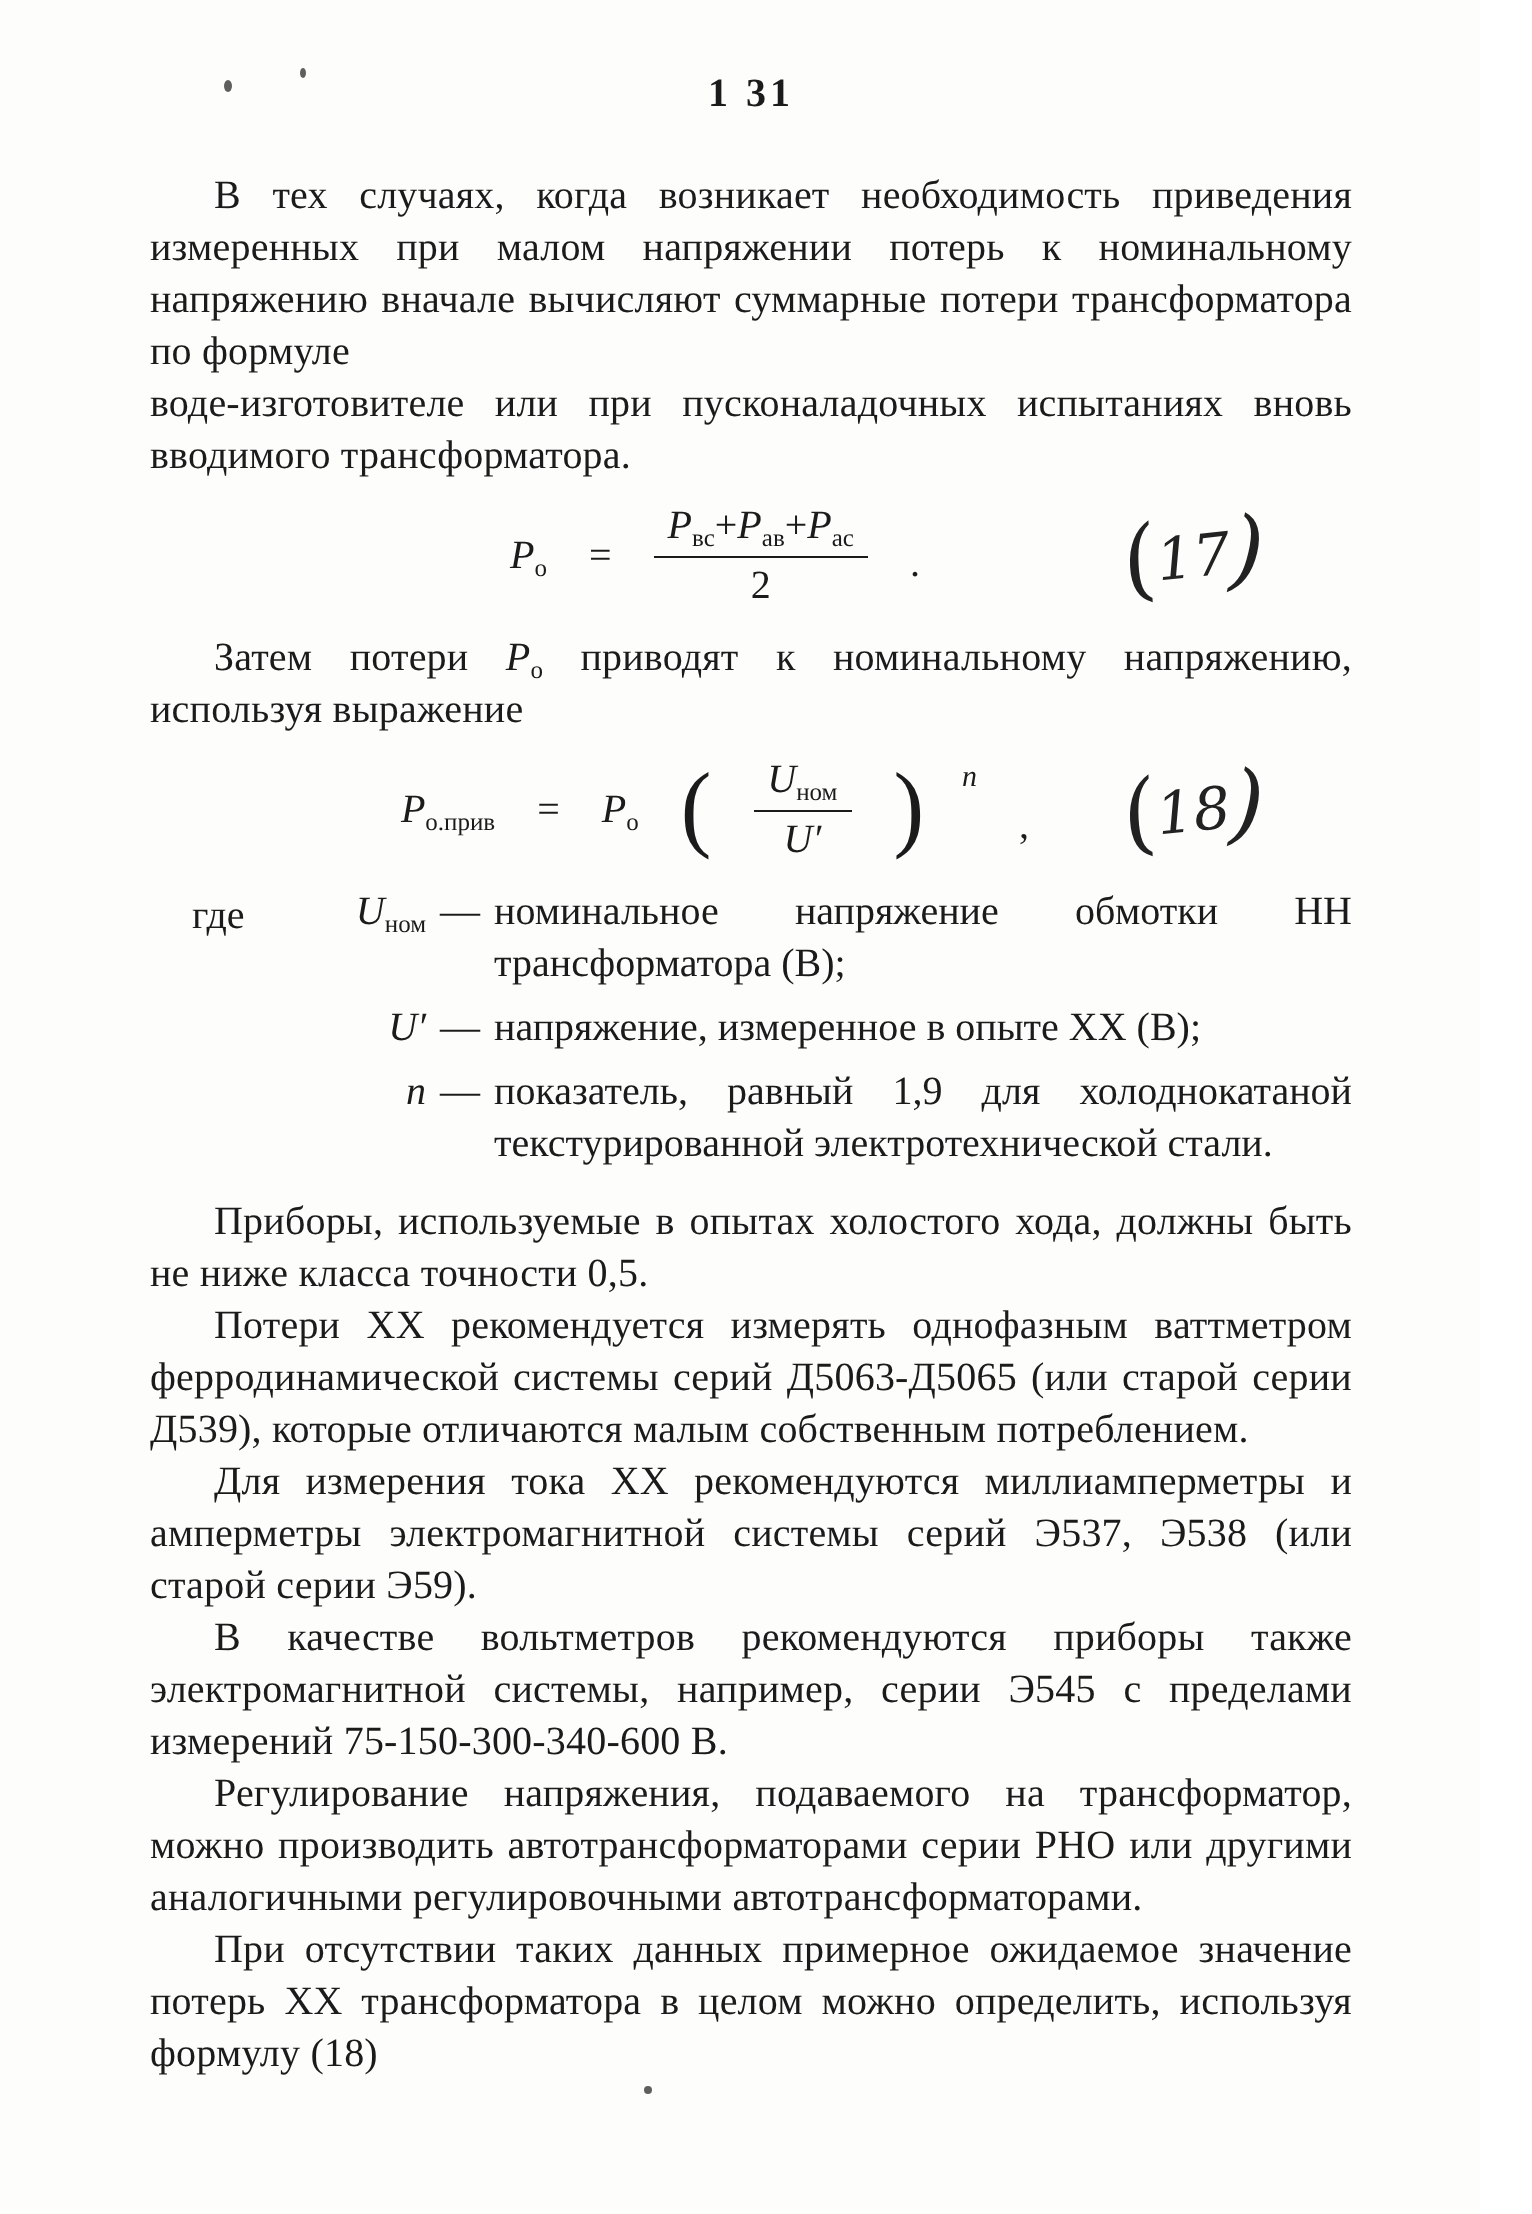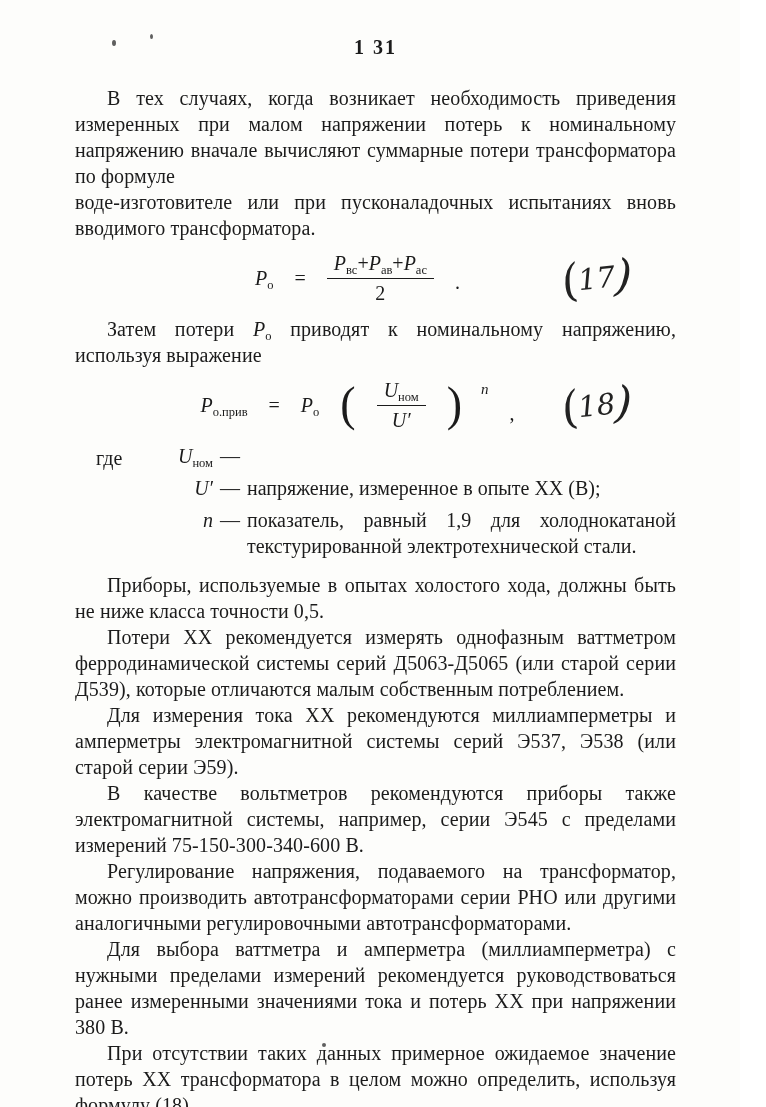--- a/index.html
+++ b/index.html
@@ -123,34 +123,34 @@
         <span class="digits">18</span>
         <span class="paren close">)</span>
       </span>
   </div>
 
   <div class="where">
     <span class="where-intro">где</span>
     <div class="where-item">
       <span class="where-term"><var>U</var><sub>ном</sub></span>
       <span class="where-dash">—</span>
+      <span class="where-def">номинальное напряжение обмотки НН трансформатора (В);</span>
     </div>
     <div class="where-item">
       <span class="where-term"><var>U′</var><sub></sub></span>
       <span class="where-dash">—</span>
       <span class="where-def">напряжение, измеренное в опыте ХХ (В);</span>
     </div>
     <div class="where-item">
       <span class="where-term"><var>n</var><sub></sub></span>
       <span class="where-dash">—</span>
       <span class="where-def">показатель, равный 1,9 для холоднокатаной текстурированной электротехнической стали.</span>
     </div>
   </div>
 
   <p class="body-par indent">Приборы, используемые в опытах холостого хода, должны быть не ниже класса точности 0,5.</p>
   <p class="body-par indent">Потери ХХ рекомендуется измерять однофазным ваттметром ферродинамической системы серий Д5063-Д5065 (или старой серии Д539), которые отличаются малым собственным потреблением.</p>
   <p class="body-par indent">Для измерения тока ХХ рекомендуются миллиамперметры и амперметры электромагнитной системы серий Э537, Э538 (или старой серии Э59).</p>
   <p class="body-par indent">В качестве вольтметров рекомендуются приборы также электромагнитной системы, например, серии Э545 с пределами измерений 75-150-300-340-600 В.</p>
   <p class="body-par indent">Регулирование напряжения, подаваемого на трансформатор, можно производить автотрансформаторами серии РНО или другими аналогичными регулировочными автотрансформаторами.</p>
-  <p class="body-par indent">Для выбора ваттметра и амперметра (миллиамперметра) с нужными пределами измерений рекомендуется руководствоваться ранее измеренными значениями тока и потерь ХХ при напряжении 380 В.</p>
   <p class="body-par indent">При отсутствии таких данных примерное ожидаемое значение потерь ХХ трансформатора в целом можно определить, используя формулу (18)</p>
 
 </div>
 
 </body></html>

